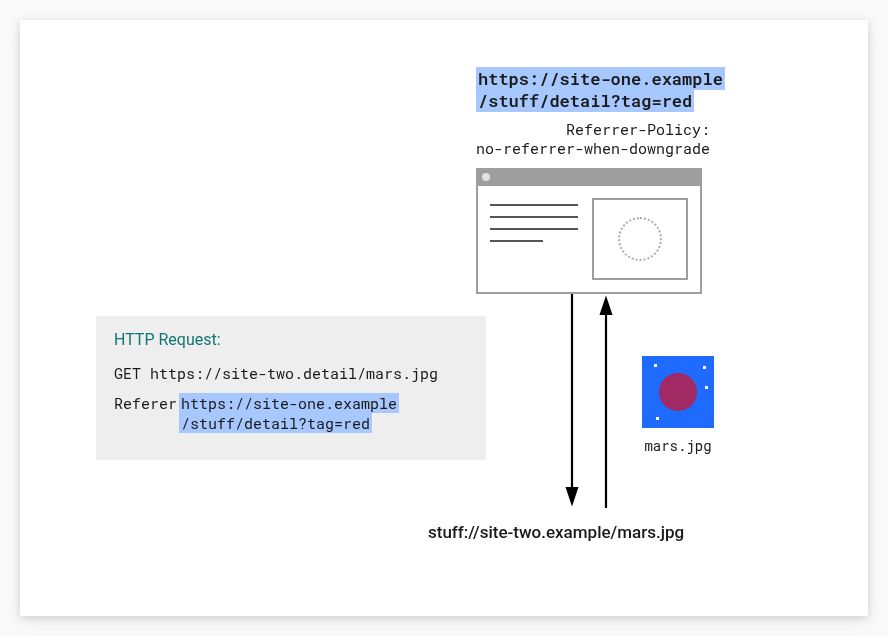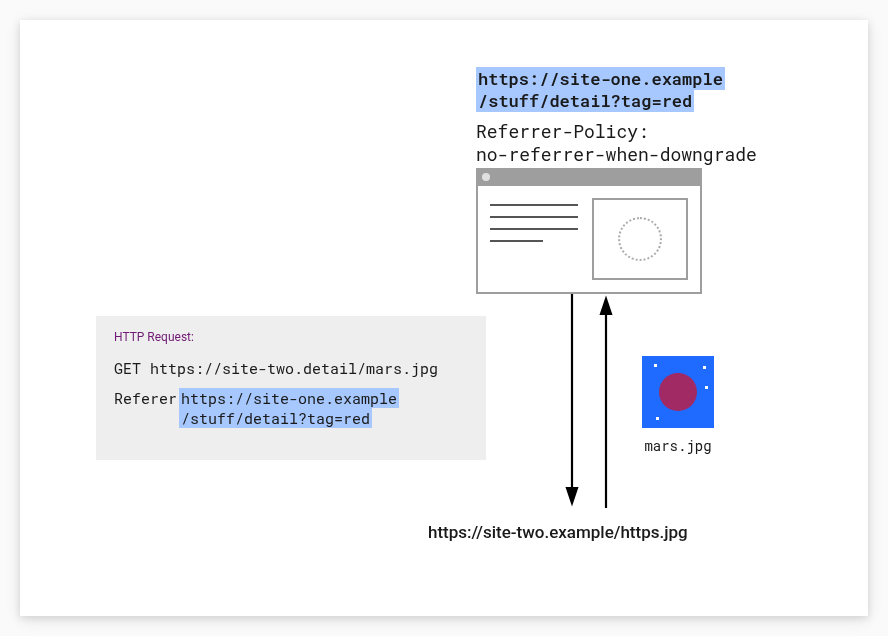--- a/index.html
+++ b/index.html
@@ -32,23 +32,24 @@
     font-size: 17px;
     font-weight: 600;
     line-height: 1.3;
     color: #1a1a1a;
   }
   .policy-block {
     position: absolute;
     left: 456px;
     top: 100px;
     font-family: 'Roboto Mono','Menlo','Consolas',monospace;
-    font-size: 18px;
+    font-size: 15px;
     line-height: 1.25;
     color: #1a1a1a;
+    text-align: right;
   }
   .browser {
     position: absolute;
     left: 456px;
     top: 148px;
     width: 226px;
     height: 126px;
   }
   .browser-top {
     width: 100%;
@@ -101,22 +102,22 @@
   .http-box {
     position: absolute;
     left: 76px;
     top: 296px;
     width: 390px;
     height: 144px;
     background: #eeeeee;
     padding: 14px 18px 18px 18px;
   }
   .http-title {
-    color: #701a75;
-    font-size: 12px;
+    color: #0f766e;
+    font-size: 16px;
     margin-bottom: 14px;
     font-family: 'Roboto','Helvetica Neue',Arial,sans-serif;
   }
   .http-line {
     font-family: 'Roboto Mono','Menlo','Consolas',monospace;
     font-size: 15px;
     color: #1a1a1a;
     margin-bottom: 10px;
   }
   .http-referer {
@@ -241,15 +242,15 @@
         <path d="M0,0 L0,6 L9,3 z" fill="#000"></path>
       </marker>
       <marker id="ahu" markerWidth="10" markerHeight="10" refX="6" refY="3" orient="auto">
         <path d="M0,0 L0,6 L9,3 z" fill="#000"></path>
       </marker>
     </defs>
     <line x1="22" y1="0" x2="22" y2="206" stroke="#000" stroke-width="2.2" marker-end="url(#ahd)"></line>
     <line x1="56" y1="214" x2="56" y2="8" stroke="#000" stroke-width="2.2" marker-end="url(#ahu)"></line>
   </svg>
 
-  <div class="bottom-url">https://site-two.example/https.jpg</div>
+  <div class="bottom-url">stuff://site-two.example/mars.jpg</div>
 
 </div>
 
 </body></html>

